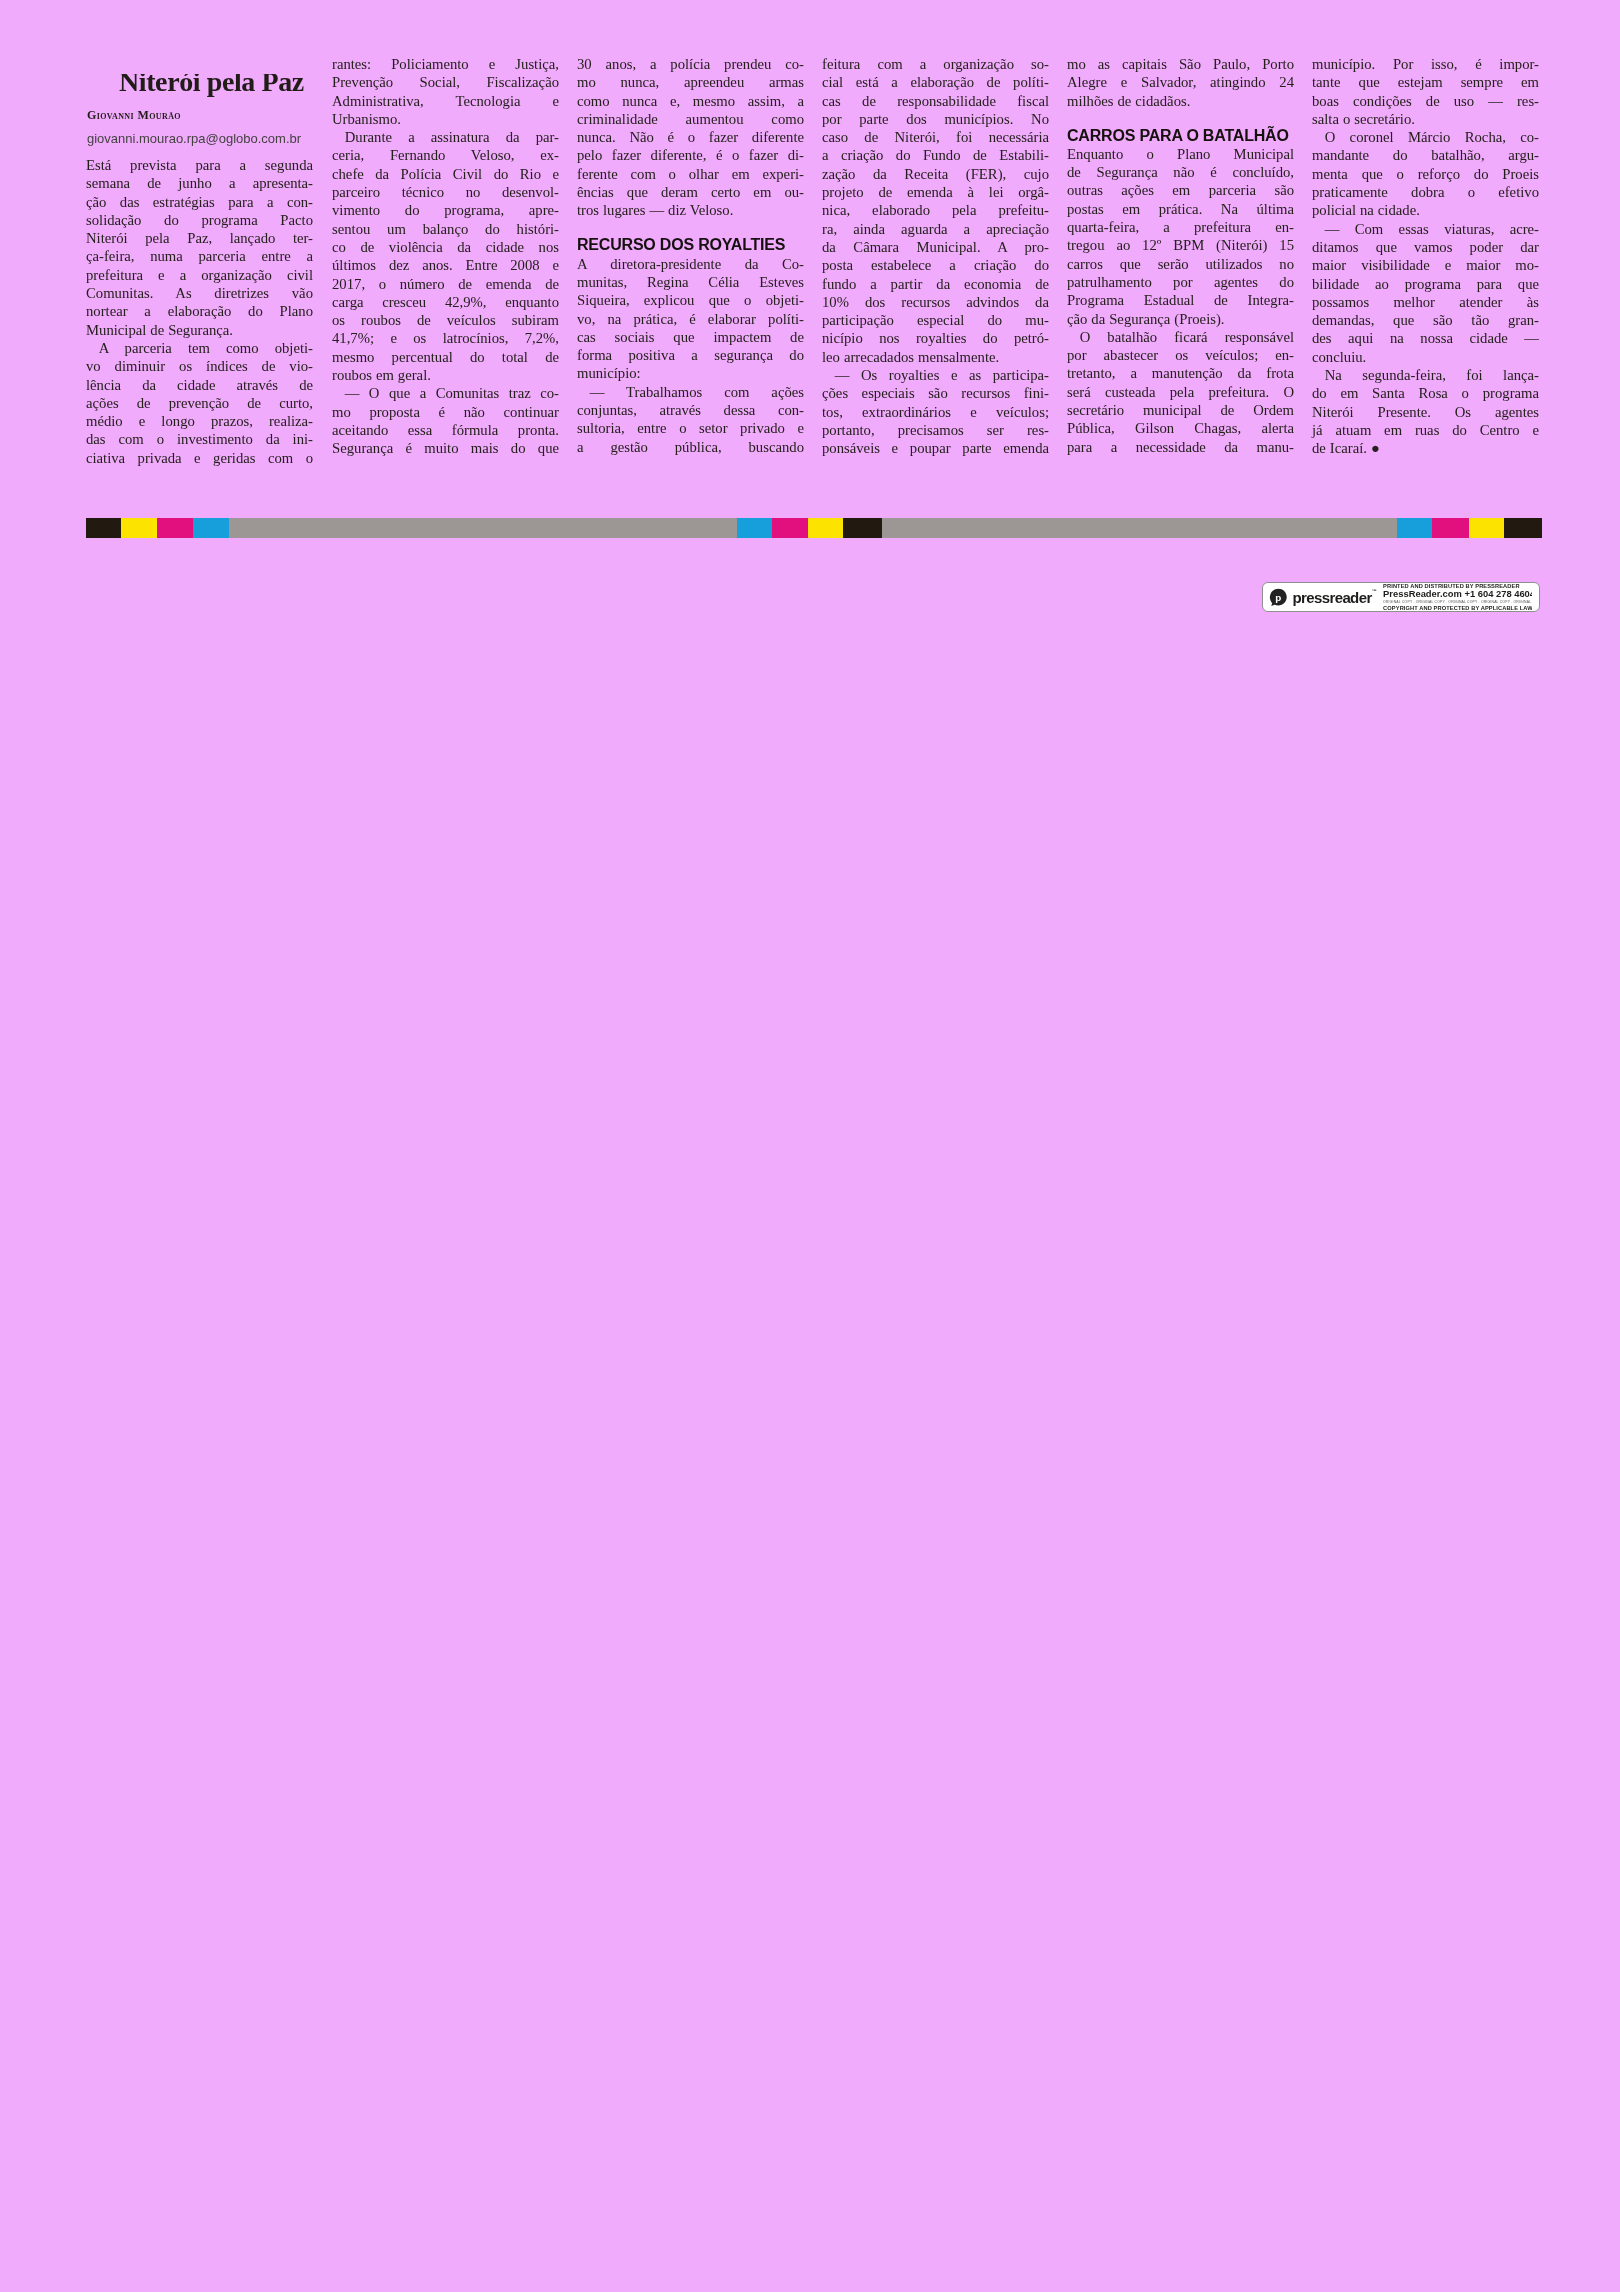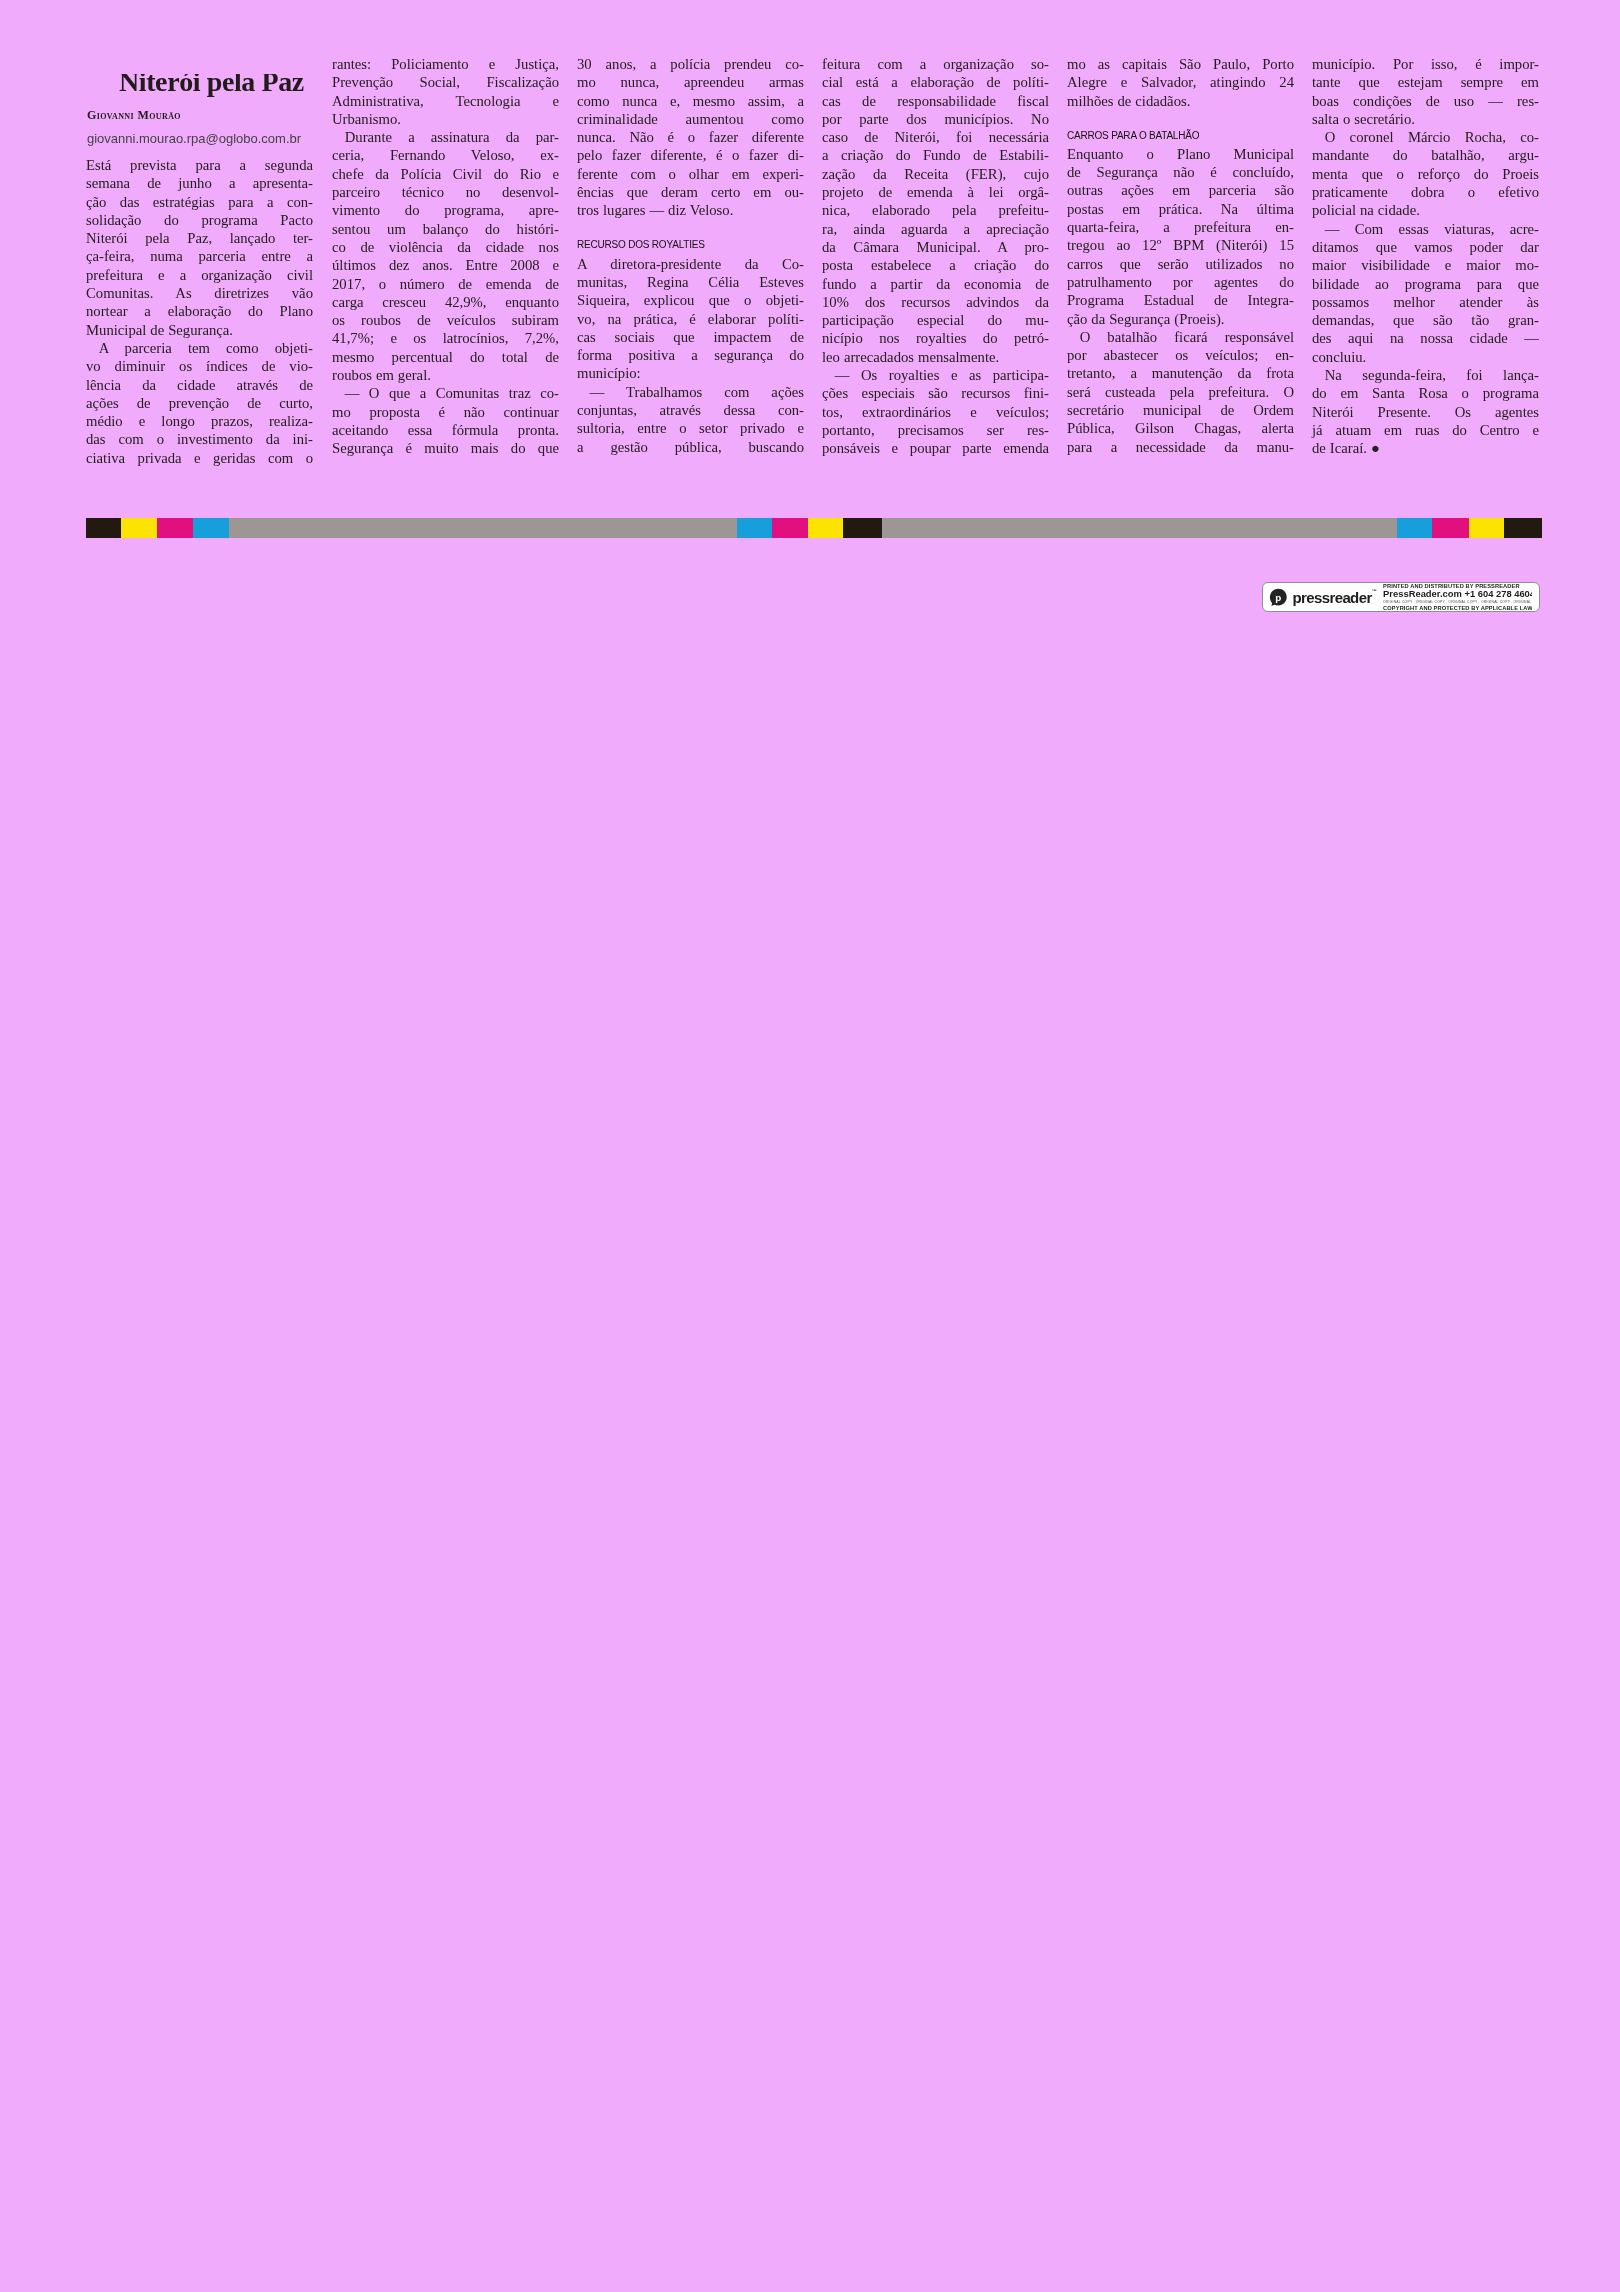--- a/index.html
+++ b/index.html
@@ -71,22 +71,22 @@
   .line {
     text-align: justify;
     text-align-last: justify;
     word-spacing: 0.3px;
   }
   .line.flush { text-align-last: left; }
   .line.indent { text-indent: 12.7px; }
 
   .subhead {
     font-family: "Liberation Sans", sans-serif;
-    font-weight: normal;
-    font-size: 10px;
+    font-weight: bold;
+    font-size: 16px;
     line-height: 18.3px;
     letter-spacing: -0.2px;
     margin-top: 16.7px;
     color: #16110e;
   }
 
   
   .color-bar {
     position: absolute;
     left: 86px;

